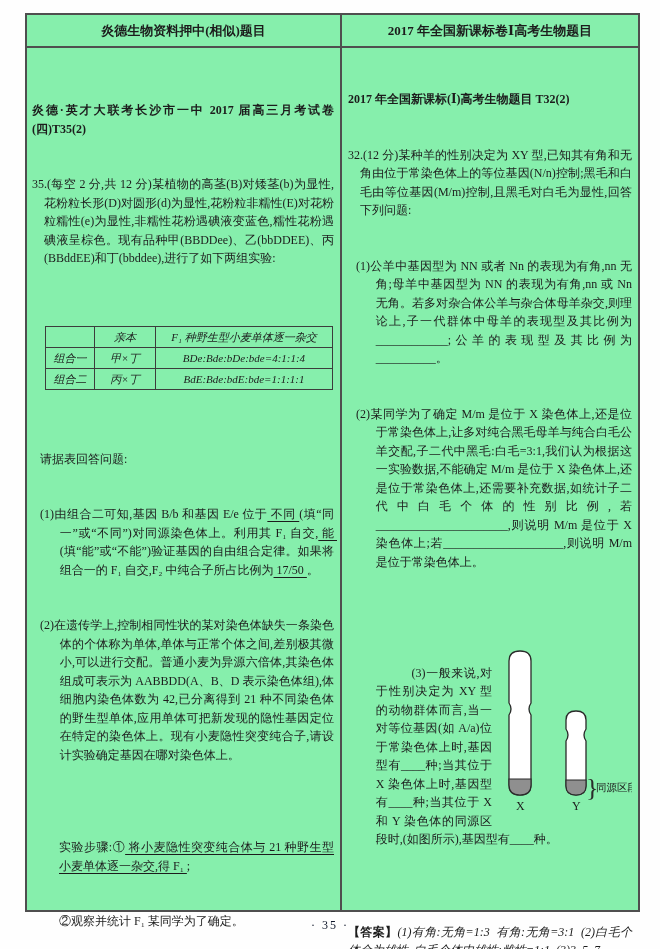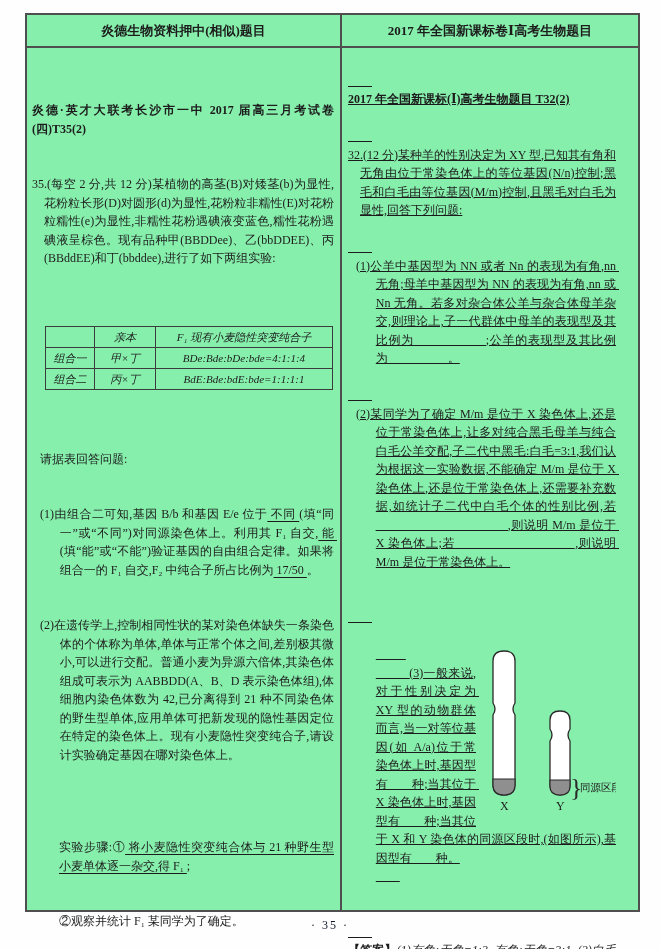--- a/index.html
+++ b/index.html
@@ -7,21 +7,21 @@
         font-family:"Liberation Serif","DejaVu Serif",serif;color:#1c1c1c;overflow:hidden;}
   .sheet{position:absolute;left:25px;top:13px;width:611px;height:895px;
          border:2px solid #4f4f4f;display:flex;flex-direction:column;background:#86efac;}
   .head-row{display:flex;border-bottom:2px solid #4f4f4f;flex:0 0 auto;}
   .head-cell{padding:7px 2px 6px;text-align:center;font-weight:bold;font-size:13px;line-height:18px;}
   .head-cell.hl{width:315px;border-right:2px solid #4f4f4f;box-sizing:border-box;}
   .head-cell.hr{flex:1;}
   .body-row{display:flex;flex:1;min-height:0;}
   .col{font-size:12px;line-height:18.5px;text-align:justify;white-space:pre-wrap;box-sizing:border-box;}
   .col-left{width:315px;border-right:2px solid #4f4f4f;padding:16px 6px 0 5px;}
-  .col-right{flex:1;padding:5px 22px 0 6px;text-decoration:underline;}
+  .col-right{flex:1;padding:5px 6px 0 6px;}
   p{margin:0;}
   .bold{font-weight:bold;}
   .u{text-decoration:underline;text-underline-offset:3px;}
   .b{font-weight:bold;margin-top:33px;}
   .k{font-style:italic;}
   .hang9{padding-left:1.0em;text-indent:-1.0em;}
   .qpara{margin-left:8px;padding-left:1.65em;text-indent:-1.65em;}
   .sub{margin-left:8px;}
   .steps{margin-left:27px;}
   table.cross{border-collapse:collapse;margin:3px 0 4px 13px;font-size:11px;line-height:14px;font-style:italic;}
@@ -47,21 +47,21 @@
     <div class="body-row">
 
       <div class="col col-left">
         <p class="bold">炎德·英才大联考长沙市一中 2017 届高三月考试卷(四)T35(2)</p>
         <p class="hang9">35.(每空 2 分,共 12 分)某植物的高茎(B)对矮茎(b)为显性,花粉粒长形(D)对圆形(d)为显性,花粉粒非糯性(E)对花粉粒糯性(e)为显性,非糯性花粉遇碘液变蓝色,糯性花粉遇碘液呈棕色。现有品种甲(BBDDee)、乙(bbDDEE)、丙(BBddEE)和丁(bbddee),进行了如下两组实验:</p>
 
         <table class="cross">
           <tbody><tr>
             <th class="c0"></th>
             <th class="c1">亲本</th>
-            <th class="c2">F₁ 现有小麦隐性突变纯合子</th>
+            <th class="c2">F₁ 种野生型小麦单体逐一杂交</th>
           </tr>
           <tr>
             <td>组合一</td>
             <td>甲×丁</td>
             <td>BDe:Bde:bDe:bde=4:1:1:4</td>
           </tr>
           <tr>
             <td>组合二</td>
             <td>丙×丁</td>
             <td>BdE:Bde:bdE:bde=1:1:1:1</td>

